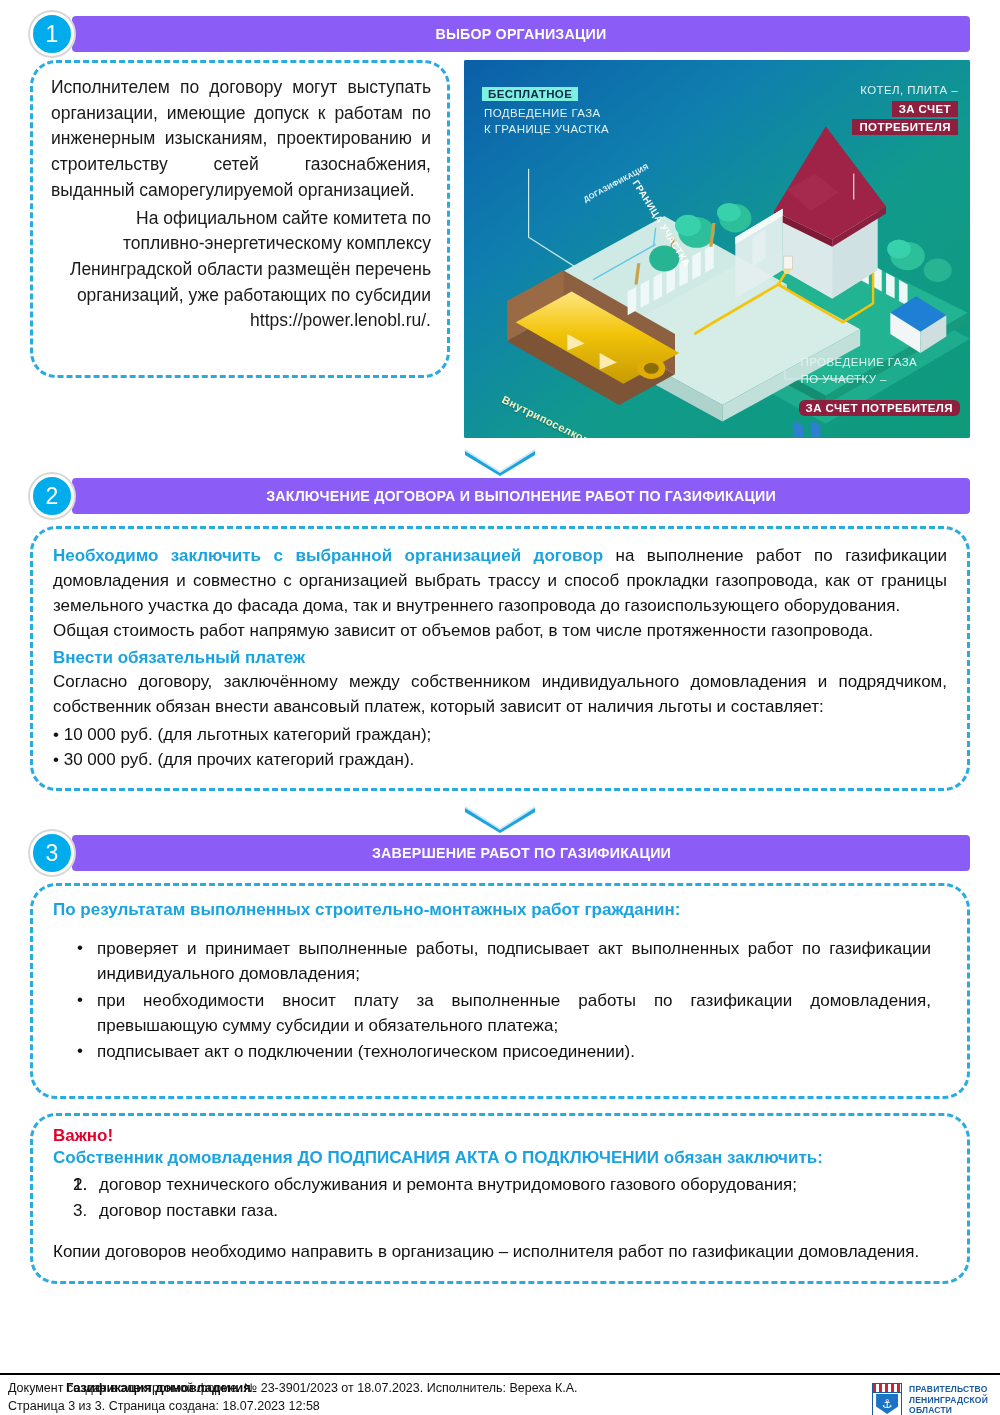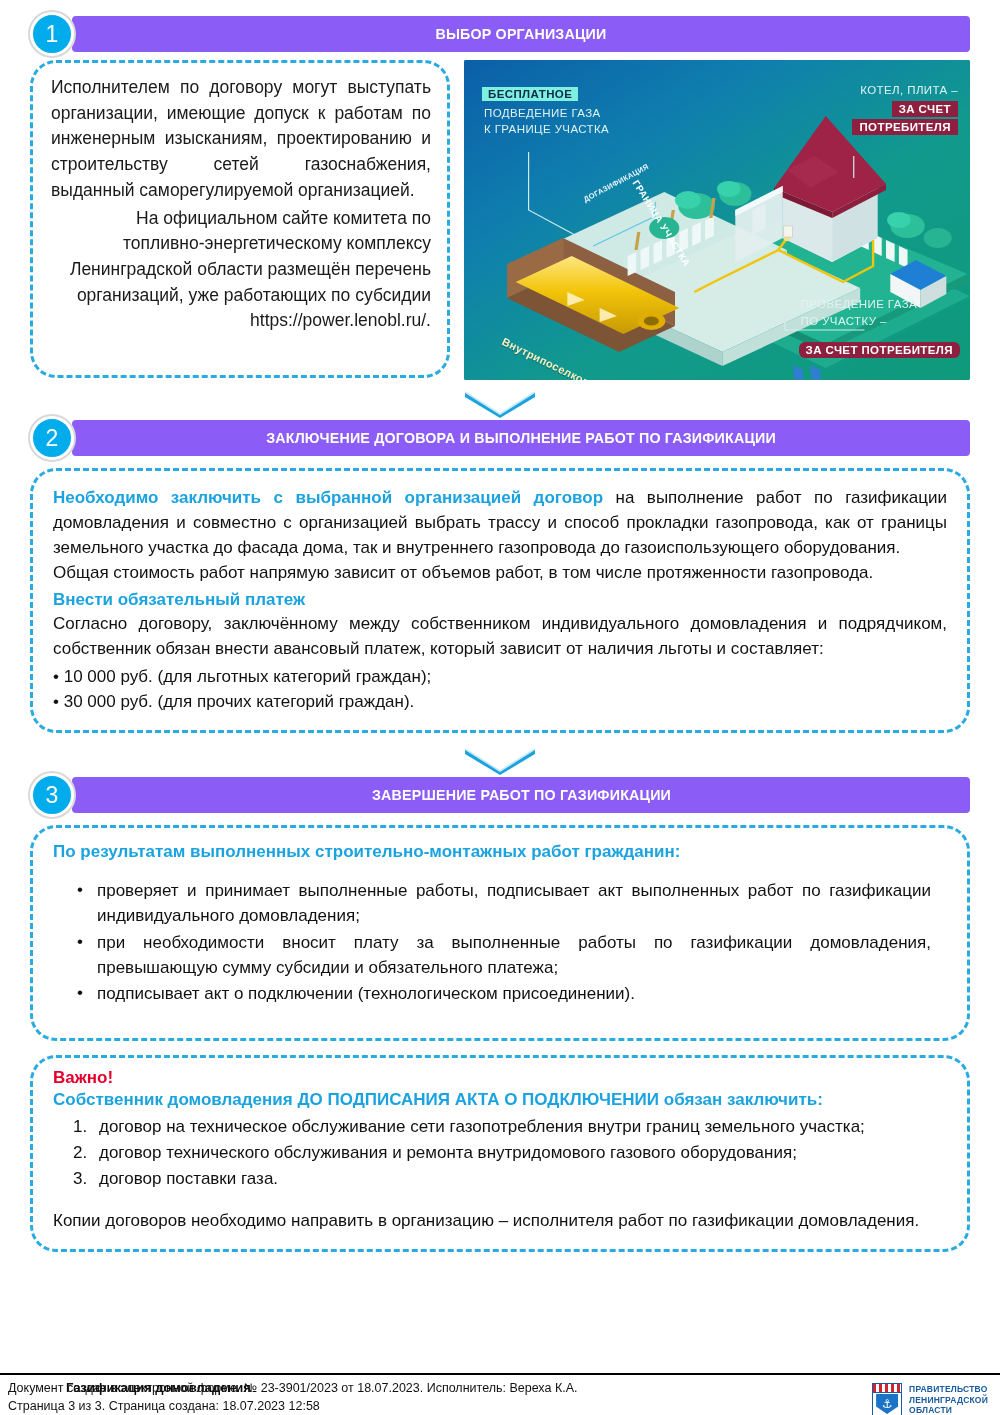--- a/index.html
+++ b/index.html
@@ -82,21 +82,21 @@
     line-height: 1.47;
     color: #1a1a1a;
     text-align: justify;
     text-justify: inter-word;
   }
   .sec1-text p.last { text-align: right; }
 
   
   .illus {
     flex: 1 1 auto;
-    height: 320px;
+    height: 378px;
     border-radius: 2px;
     position: relative;
     overflow: hidden;
     background: linear-gradient(118deg, #0b5fa8 0%, #0f7fae 26%, #128b9e 44%, #119a8d 62%, #0f9c82 80%, #0e9a7c 100%);
   }
   .lbl { position: absolute; font-family: "Liberation Sans", sans-serif; letter-spacing: .4px; }
   .lbl-hl {
     background: #7ff0df; color: #0a2b4a; font-weight: bold;
     padding: 1px 6px; display: inline-block; font-size: 11.5px;
   }
@@ -391,21 +391,21 @@
       <li>при необходимости вносит плату за выполненные работы по газификации домовладения, превышающую сумму субсидии и обязательного платежа;</li>
       <li class="nolast">подписывает акт о подключении (технологическом присоединении).</li>
     </ul>
   </div>
 
   <div class="dashed-box" style="margin-top:14px; padding-top:10px;">
     <p class="red-head">Важно!</p>
     <p class="blue-head" style="margin-top:0; text-align:justify; text-justify:inter-word;">Собственник домовладения ДО ПОДПИСАНИЯ АКТА О ПОДКЛЮЧЕНИИ обязан заключить:</p>
     <ol class="num" style="margin-top:4px;">
       <li>
-        <span class="mk">1.</span><span>договор на техническое обслуживание сети газопотребления внутри границ земельного участка;</span>
+        <span class="mk">1.</span>
       </li>
       <li>
         <span class="mk">2.</span><span>договор технического обслуживания и ремонта внутридомового газового оборудования;</span>
       </li>
       <li class="nolast">
         <span class="mk">3.</span><span>договор поставки газа.</span>
       </li>
     </ol>
     <p class="btxt" style="margin-top:2px;">Копии договоров необходимо направить в организацию – исполнителя работ по газификации домовладения.</p>
   </div>

